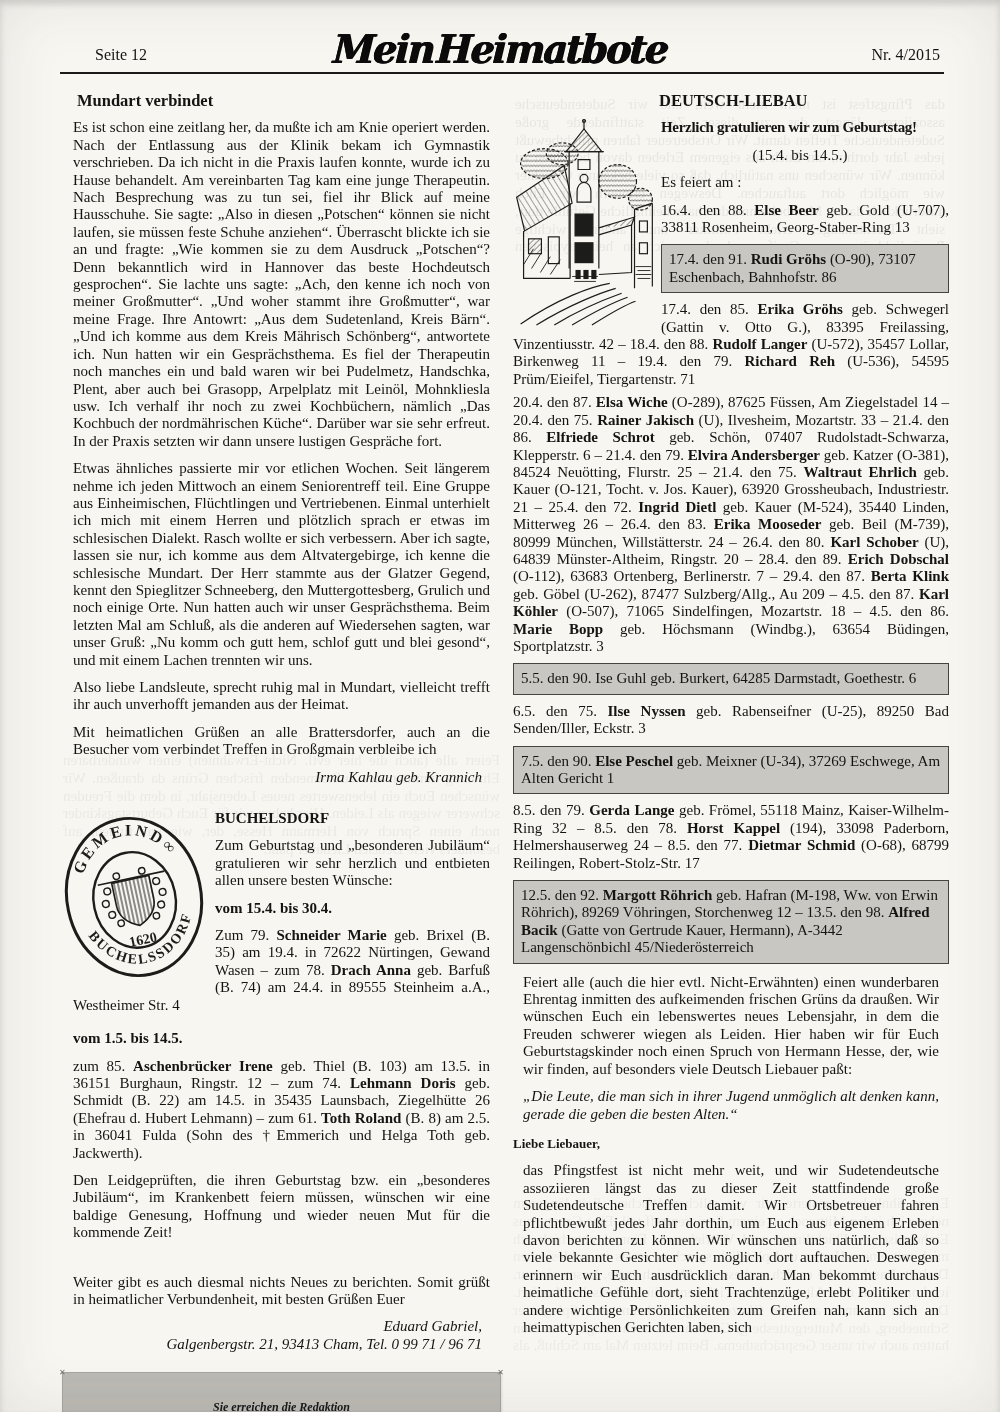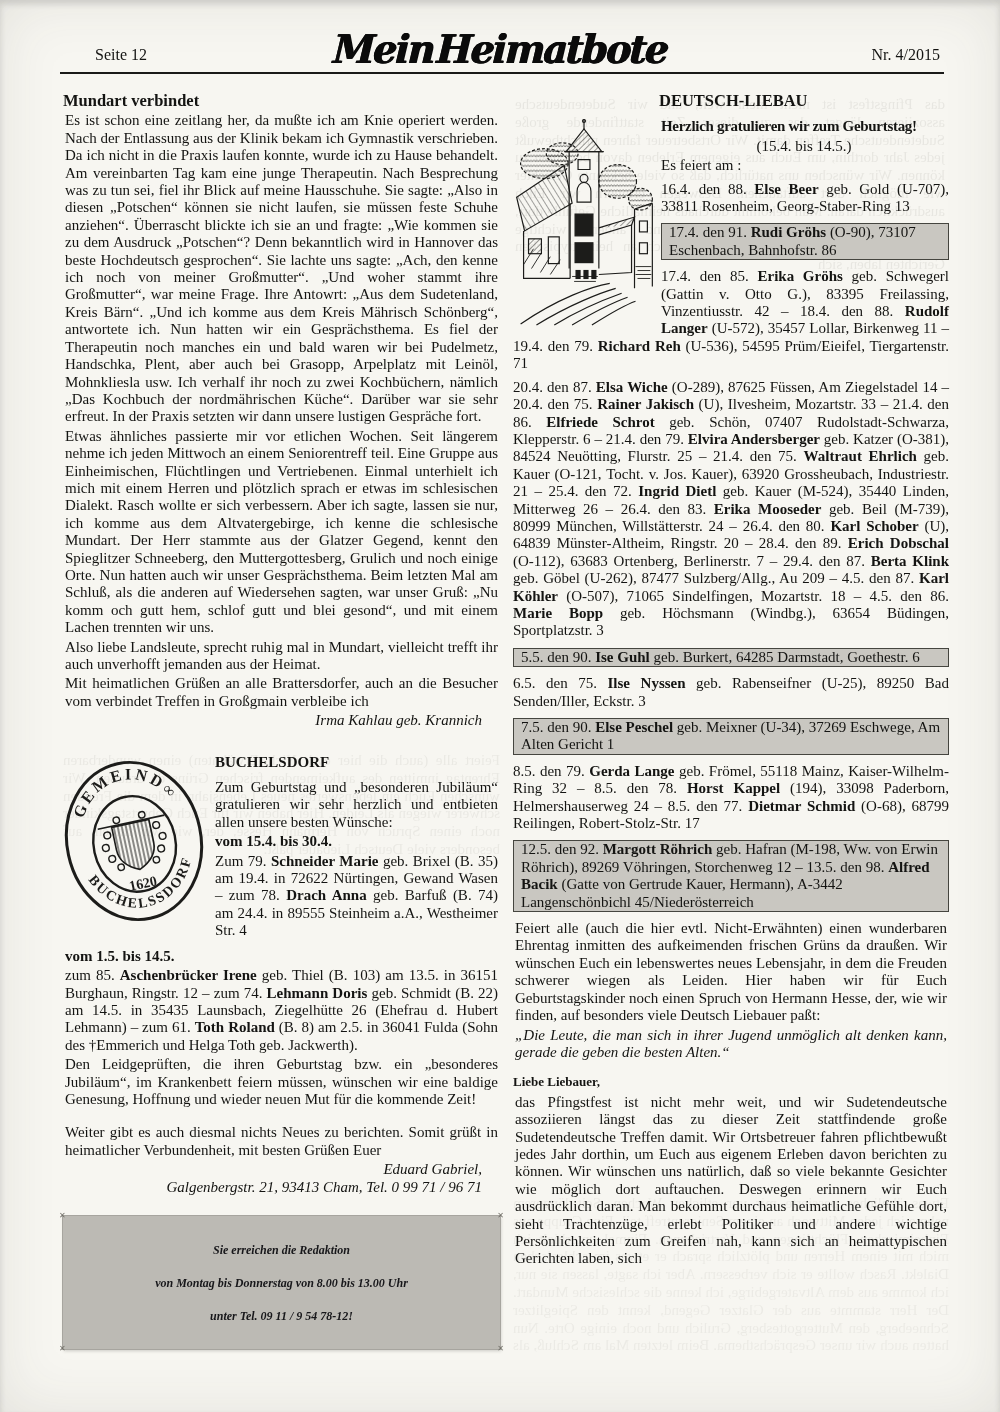--- a/index.html
+++ b/index.html
@@ -18,22 +18,22 @@
     font-family:"DejaVu Serif",serif;font-weight:bold;font-style:italic;
     font-size:38px;letter-spacing:-2px;word-spacing:-8px;color:#0b0b0b;
     text-shadow:1px 0 0 #0b0b0b, 0 0.5px 0 #0b0b0b;
     transform:skewX(-3deg) scaleY(1.04);}
   .hdr-rule{position:absolute;left:60px;right:56px;top:72px;height:2.4px;background:#1a1a18;z-index:2;}
 
   
   .col{position:absolute;top:92px;z-index:2;font-size:15px;line-height:17.4px;}
   .col-left{left:63px;width:437px;}
   .col-right{left:513px;width:436px;}
-  p{margin:2px;text-align:justify;}
-  .h-art{font-size:16.5px;font-weight:bold;margin:0 0 3px;text-align:left;}
+  p{margin:10px;text-align:justify;}
+  .h-art{font-size:16.5px;font-weight:bold;margin:0 14px 3px;text-align:left;}
   .sig{ text-align:right;font-style:italic;padding-right:18px;}
 
   
   .buch{margin-top:24px;}
   .buch-title{font-size:15px;font-weight:bold;margin:8px 0 8px 152px;text-align:left;}
   .seal-float{float:left;width:142px;height:168px;margin:4px 10px 2px 0;}
   .bold-line{font-weight:bold;text-align:left;}
   .clearfix{clear:both;}
   .gap12{height:12px;}
 
@@ -44,21 +44,21 @@
   .redaktion .rline{font-size:12px;line-height:33px;font-weight:bold;font-style:italic;color:#17171a;}
   .corner{position:absolute;font-size:8px;color:#6f6d66;line-height:8px;}
   .corner.tl{left:-4px;top:-4px;} .corner.tr{right:-4px;top:-4px;}
   .corner.bl{left:-4px;bottom:-4px;} .corner.br{right:-4px;bottom:-4px;}
 
   
   .rc-title{font-size:16.5px;font-weight:bold;margin:0 0 9px 146px;text-align:left;}
   .church-float{float:left;width:142px;height:208px;margin:0 6px 2px 0;}
   .congrats{font-weight:bold;white-space:nowrap;letter-spacing:-0.3px;text-align:left;}
   .entry{margin:6px 0;}
-  .entry.boxed{background:#c9c7c1;border:1.5px solid #45453f;padding:0 7px;margin:8px 0;overflow:hidden;}
+  .entry.boxed{background:#c9c7c1;border:1.5px solid #45453f;padding:6px 7px;margin:8px 0;overflow:hidden;}
   .quote{font-style:italic;margin-top:2px;}
   .lieb-title{font-size:13px;font-weight:bold;margin:12px 0 3px;text-align:left;}
 
   
   .ghost{position:absolute;z-index:1;color:#7d7b72;opacity:.12;
     transform:scaleX(-1);filter:blur(.5px);
     font-size:15px;line-height:17.8px;text-align:justify;overflow:hidden;pointer-events:none;}
 </style>
 </head>
 <body>
@@ -204,21 +204,21 @@
   </div>
 
   <p class="congrats">Herzlich gratulieren wir zum Geburtstag!</p>
   <p style="text-align:center;">(15.4. bis 14.5.)</p>
   <p style="text-align:left;">Es feiert am :</p>
 
   <p class="entry"><span>16.4. den 88. </span><span style="font-weight: bold;">Else Beer</span><span> geb. Gold (U-707), 33811 Rosenheim, Georg-Staber-Ring 13</span></p>
   <div class="entry boxed"><span>17.4. den 91. </span><span style="font-weight: bold;">Rudi Gröhs</span><span> (O-90), 73107 Eschenbach, Bahnhofstr. 86</span></div>
   <p class="entry"><span>17.4. den 85. </span><span style="font-weight: bold;">Erika Gröhs</span><span> geb. Schwegerl (Gattin v. Otto G.), 83395 Freilassing, Vinzentiusstr. 42 – 18.4. den 88. </span><span style="font-weight: bold;">Rudolf Langer</span><span> (U-572), 35457 Lollar, Birkenweg 11 – 19.4. den 79. </span><span style="font-weight: bold;">Richard Reh</span><span> (U-536), 54595 Prüm/Eieifel, Tiergartenstr. 71</span></p>
   <p class="entry"><span>20.4. den 87. </span><span style="font-weight: bold;">Elsa Wiche</span><span> (O-289), 87625 Füssen, Am Ziegelstadel 14 – 20.4. den 75. </span><span style="font-weight: bold;">Rainer Jakisch</span><span> (U), Ilvesheim, Mozartstr. 33 – 21.4. den 86. </span><span style="font-weight: bold;">Elfriede Schrot</span><span> geb. Schön, 07407 Rudolstadt-Schwarza, Klepperstr. 6 – 21.4. den 79. </span><span style="font-weight: bold;">Elvira Andersberger</span><span> geb. Katzer (O-381), 84524 Neuötting, Flurstr. 25 – 21.4. den 75. </span><span style="font-weight: bold;">Waltraut Ehrlich</span><span> geb. Kauer (O-121, Tocht. v. Jos. Kauer), 63920 Grossheubach, Industriestr. 21 – 25.4. den 72. </span><span style="font-weight: bold;">Ingrid Dietl</span><span> geb. Kauer (M-524), 35440 Linden, Mitterweg 26 – 26.4. den 83. </span><span style="font-weight: bold;">Erika Mooseder</span><span> geb. Beil (M-739), 80999 München, Willstätterstr. 24 – 26.4. den 80. </span><span style="font-weight: bold;">Karl Schober</span><span> (U), 64839 Münster-Altheim, Ringstr. 20 – 28.4. den 89. </span><span style="font-weight: bold;">Erich Dobschal</span><span> (O-112), 63683 Ortenberg, Berlinerstr. 7 – 29.4. den 87. </span><span style="font-weight: bold;">Berta Klink</span><span> geb. Göbel (U-262), 87477 Sulzberg/Allg., Au 209 – 4.5. den 87. </span><span style="font-weight: bold;">Karl Köhler</span><span> (O-507), 71065 Sindelfingen, Mozartstr. 18 – 4.5. den 86. </span><span style="font-weight: bold;">Marie Bopp</span><span> geb. Höchsmann (Windbg.), 63654 Büdingen, Sportplatzstr. 3</span></p>
-  <div class="entry boxed"><span>5.5. den 90. </span><span style="font-weight: bold;">Ise Guhl</span><span> geb. Burkert, 64285 Darmstadt, Goethestr. 6</span></div>
+  <div class="entry boxed"><span>5.5. den 90. </span><span style="font-weight: normal;">Ise Guhl</span><span> geb. Burkert, 64285 Darmstadt, Goethestr. 6</span></div>
   <p class="entry"><span>6.5. den 75. </span><span style="font-weight: bold;">Ilse Nyssen</span><span> geb. Rabenseifner (U-25), 89250 Bad Senden/Iller, Eckstr. 3</span></p>
   <div class="entry boxed"><span>7.5. den 90. </span><span style="font-weight: bold;">Else Peschel</span><span> geb. Meixner (U-34), 37269 Eschwege, Am Alten Gericht 1</span></div>
   <p class="entry"><span>8.5. den 79. </span><span style="font-weight: bold;">Gerda Lange</span><span> geb. Frömel, 55118 Mainz, Kaiser-Wilhelm-Ring 32 – 8.5. den 78. </span><span style="font-weight: bold;">Horst Kappel</span><span> (194), 33098 Paderborn, Helmershauserweg 24 – 8.5. den 77. </span><span style="font-weight: bold;">Dietmar Schmid</span><span> (O-68), 68799 Reilingen, Robert-Stolz-Str. 17</span></p>
   <div class="entry boxed"><span>12.5. den 92. </span><span style="font-weight: bold;">Margott Röhrich</span><span> geb. Hafran (M-198, Ww. von Erwin Röhrich), 89269 Vöhringen, Storchenweg 12 – 13.5. den 98. </span><span style="font-weight: bold;">Alfred Bacik</span><span> (Gatte von Gertrude Kauer, Hermann), A-3442 Langenschönbichl 45/Niederösterreich</span></div>
 
   <p>Feiert alle (auch die hier evtl. Nicht-Erwähnten) einen wunderbaren Ehrentag inmitten des aufkeimenden frischen Grüns da draußen. Wir wünschen Euch ein lebenswertes neues Lebensjahr, in dem die Freuden schwerer wiegen als Leiden. Hier haben wir für Euch Geburtstagskinder noch einen Spruch von Hermann Hesse, der, wie wir finden, auf besonders viele Deutsch Liebauer paßt:</p>
   <p class="quote">„Die Leute, die man sich in ihrer Jugend unmöglich alt denken kann, gerade die geben die besten Alten.“</p>
 
   <h3 class="lieb-title">Liebe Liebauer,</h3>
   <p>das Pfingstfest ist nicht mehr weit, und wir Sudetendeutsche assoziieren längst das zu dieser Zeit stattfindende große Sudetendeutsche Treffen damit. Wir Ortsbetreuer fahren pflichtbewußt jedes Jahr dorthin, um Euch aus eigenem Erleben davon berichten zu können. Wir wünschen uns natürlich, daß so viele bekannte Gesichter wie möglich dort auftauchen. Deswegen erinnern wir Euch ausdrücklich daran. Man bekommt durchaus heimatliche Gefühle dort, sieht Trachtenzüge, erlebt Politiker und andere wichtige Persönlichkeiten zum Greifen nah, kann sich an heimattypischen Gerichten laben, sich</p>

